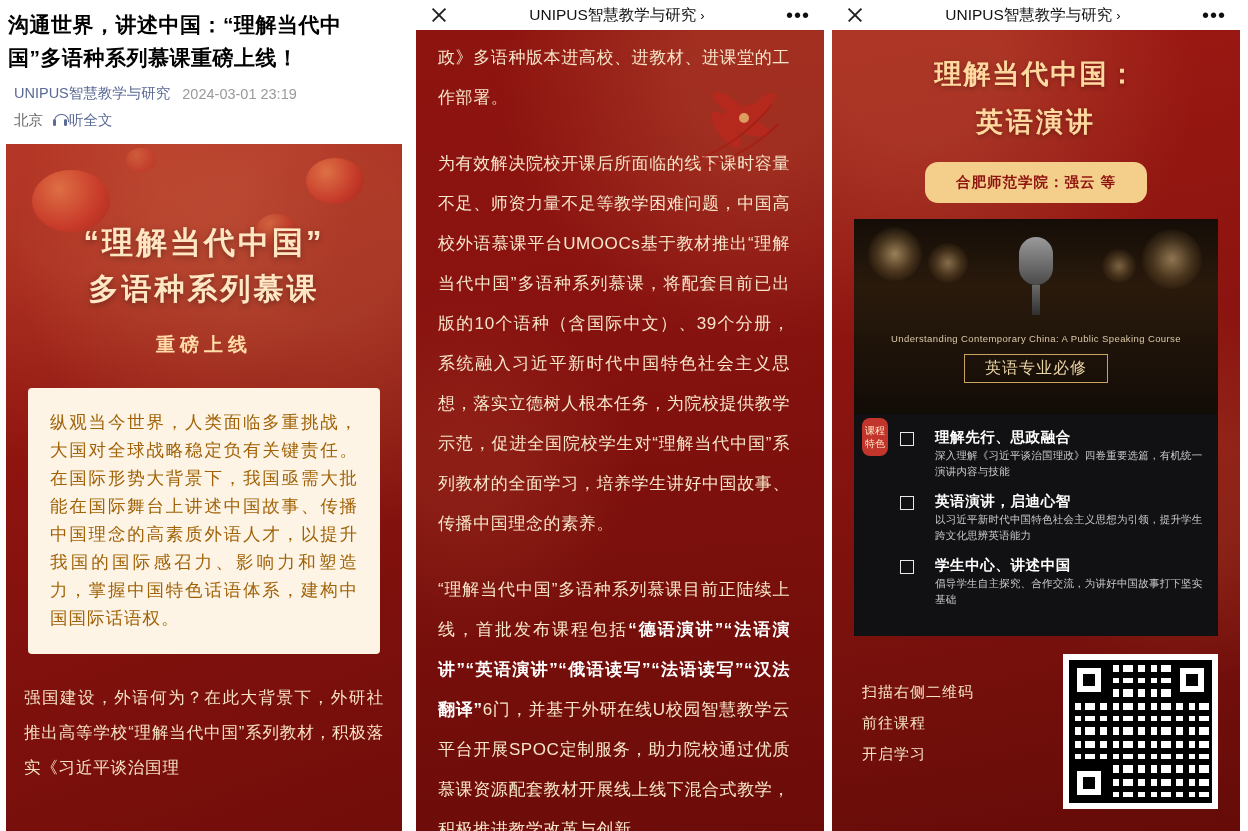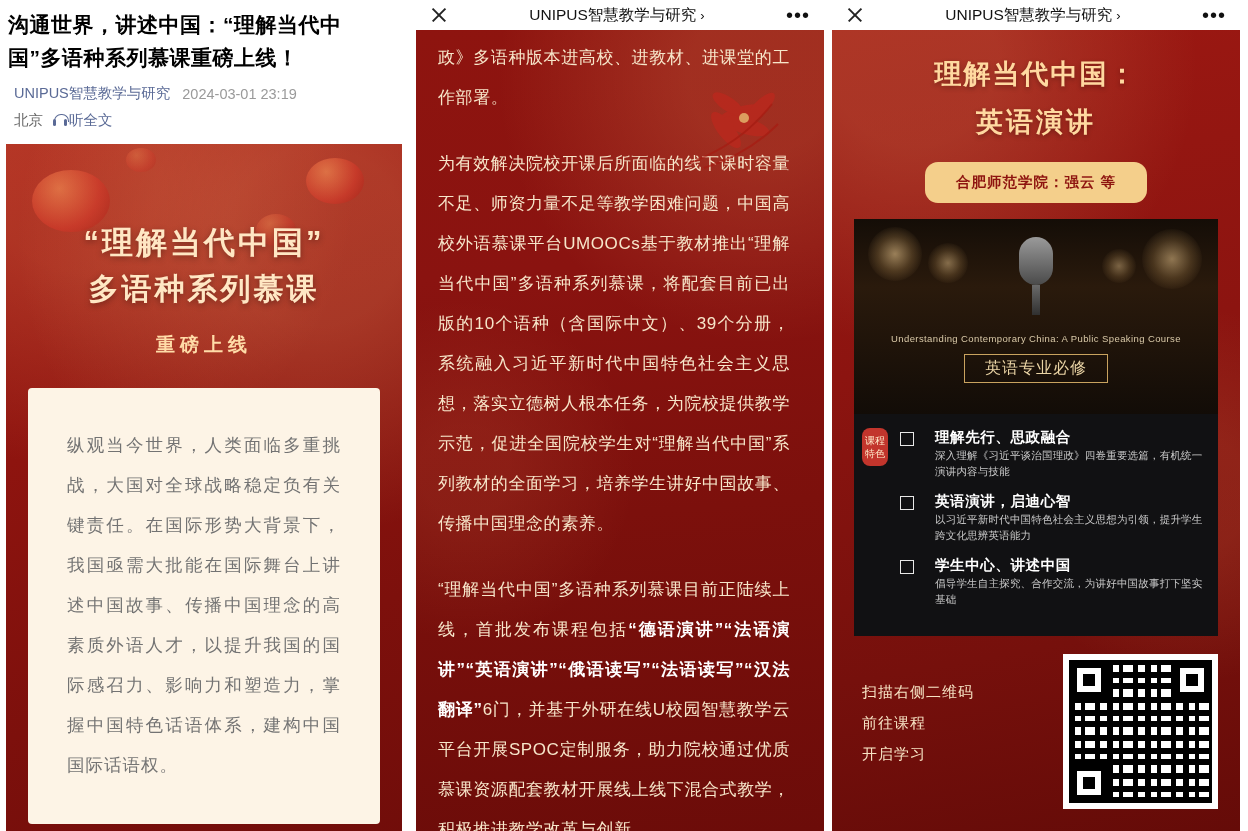--- a/index.html
+++ b/index.html
@@ -25,21 +25,21 @@
       linear-gradient(160deg,#a51d16 0%,#8e140f 35%,#7d100c 65%,#6d0c09 100%);}
   .lantern{position:absolute;border-radius:50%;background:radial-gradient(circle at 35% 30%,#ff9a5a,#d8392a 60%,#9c1810 100%);opacity:.55;}
   .l1{width:78px;height:62px;left:26px;top:26px;}
   .l2{width:58px;height:46px;left:300px;top:14px;}
   .l3{width:40px;height:32px;left:250px;top:70px;opacity:.35;}
   .l4{width:30px;height:24px;left:120px;top:4px;opacity:.3;}
   .p1-head1{position:relative;text-align:center;color:#ffe7c4;font-size:31px;font-weight:bold;letter-spacing:3px;margin-top:78px;text-shadow:0 2px 6px rgba(0,0,0,.35);}
   .p1-head2{position:relative;text-align:center;color:#ffe7c4;font-size:30px;font-weight:bold;letter-spacing:3px;margin-top:5px;text-shadow:0 2px 6px rgba(0,0,0,.35);}
   .p1-head3{position:relative;text-align:center;color:#ffdca8;font-size:19px;font-weight:bold;letter-spacing:5px;margin-top:22px;}
   .p1-card{position:relative;margin:30px 22px 0 22px;background:#fdf4e6;border-radius:4px;padding:20px 22px 22px 22px;}
-  .p1-card p{margin:17px;color:#737373;font-size:17.5px;line-height:40px;text-align:justify;letter-spacing:1px;}
+  .p1-card p{margin:0;color:#a16207;font-size:17.5px;line-height:28px;text-align:justify;letter-spacing:1px;}
   .p1-body{position:relative;margin:26px 18px 0 18px;color:#f6e2c6;font-size:16.5px;line-height:35px;text-align:justify;letter-spacing:0.8px;}
 
   
   .panel{width:408px;height:831px;background:#ffffff;position:relative;overflow:hidden;}
   .wxbar{height:30px;display:flex;align-items:center;justify-content:space-between;padding:0 14px;background:#fff;}
   .wx-close{width:18px;height:18px;position:relative;cursor:pointer;}
   .wx-close:before,.wx-close:after{content:"";position:absolute;left:0;top:8px;width:18px;height:1.8px;background:#222;}
   .wx-close:before{transform:rotate(45deg);}
   .wx-close:after{transform:rotate(-45deg);}
   .wx-title{font-size:15.5px;color:#111;display:flex;align-items:center;gap:4px;}
@@ -72,21 +72,21 @@
     background:linear-gradient(180deg,#140d07 0%,#2a1a0c 35%,#120c07 100%);}
   .bokeh{position:absolute;border-radius:50%;background:radial-gradient(circle,#ffd89a 0%,rgba(255,200,120,.35) 45%,rgba(255,180,90,0) 75%);}
   .mic{position:absolute;left:50%;top:18px;transform:translateX(-50%);width:34px;height:78px;}
   .mic .head{width:34px;height:48px;border-radius:17px;background:linear-gradient(180deg,#9a9a9a,#4a4a4a);}
   .mic .stem{width:8px;height:30px;margin:0 auto;background:linear-gradient(180deg,#6a6a6a,#303030);}
   .p3-hero-t{position:absolute;left:0;right:0;top:84px;text-align:center;color:#ffffff;font-size:19px;font-weight:bold;letter-spacing:1.5px;text-shadow:0 2px 6px rgba(0,0,0,.7);}
   .p3-hero-s{position:absolute;left:0;right:0;top:114px;text-align:center;color:#d9c9a8;font-size:9.5px;letter-spacing:.4px;}
   .p3-hero-tag{position:absolute;left:50%;transform:translateX(-50%);top:135px;border:1px solid #c9a35f;color:#e9d3a4;font-size:16px;padding:3px 20px;letter-spacing:1px;}
 
   .p3-list{background:#111113;padding:14px 14px 16px 46px;position:relative;}
-  .p3-sidetab{position:absolute;left:8px;top:14px;width:20px;padding:6px 3px;background:#c2352c;color:#ffe9c8;font-size:10px;line-height:13px;text-align:right;border-radius:8px;}
+  .p3-sidetab{position:absolute;left:8px;top:4px;width:20px;padding:6px 3px;background:#c2352c;color:#ffe9c8;font-size:10px;line-height:13px;text-align:right;border-radius:8px;}
   .p3-item{display:flex;gap:21px;margin-bottom:13px;}
   .p3-box{width:12px;height:12px;border:1.6px solid #e8e8e8;flex:0 0 auto;margin-top:4px;}
   .p3-it{color:#ffffff;font-size:14.5px;font-weight:bold;letter-spacing:.6px;}
   .p3-id{color:#c9c9c9;font-size:10.5px;line-height:16px;margin-top:0;letter-spacing:.2px;}
 
   .p3-foot{display:flex;align-items:flex-start;justify-content:space-between;padding:18px 22px 0 22px;}
   .p3-foot-txt{color:#f7e3c4;font-size:15px;line-height:31px;letter-spacing:1px;text-align:left;padding-top:22px;padding-left:8px;}
   .qr{width:155px;height:155px;background:#ffffff;padding:6px;box-sizing:border-box;}
   .qr-inner{width:100%;height:100%;
     background-image:

